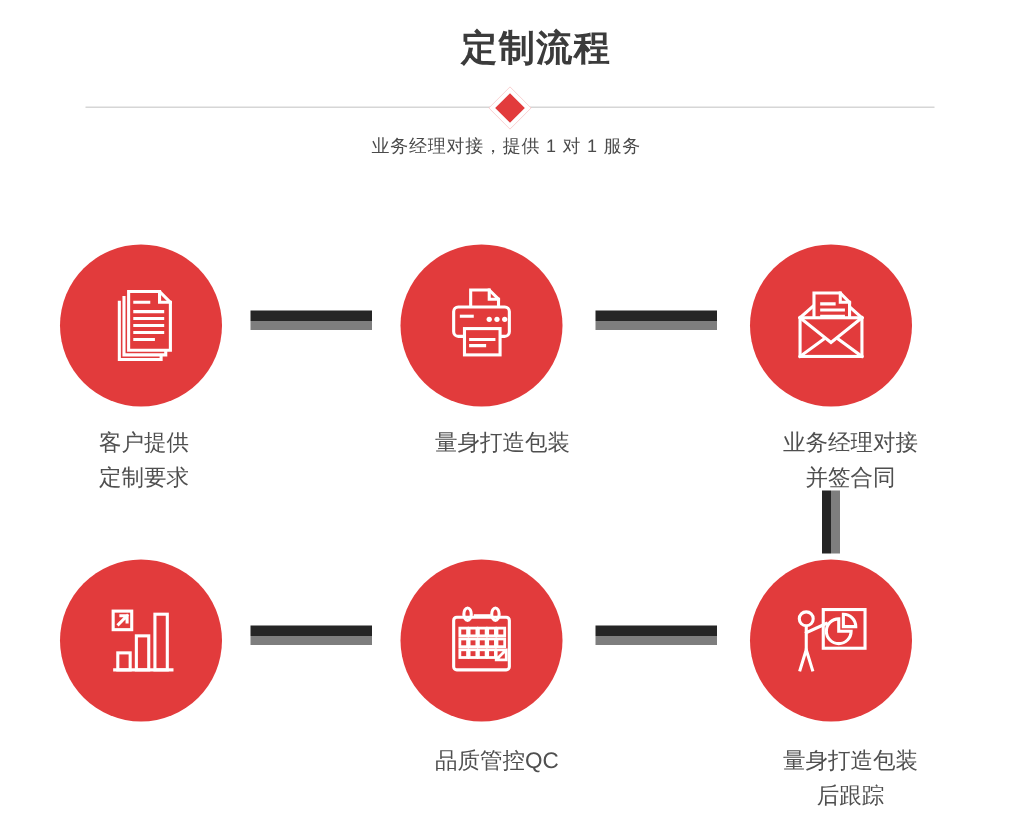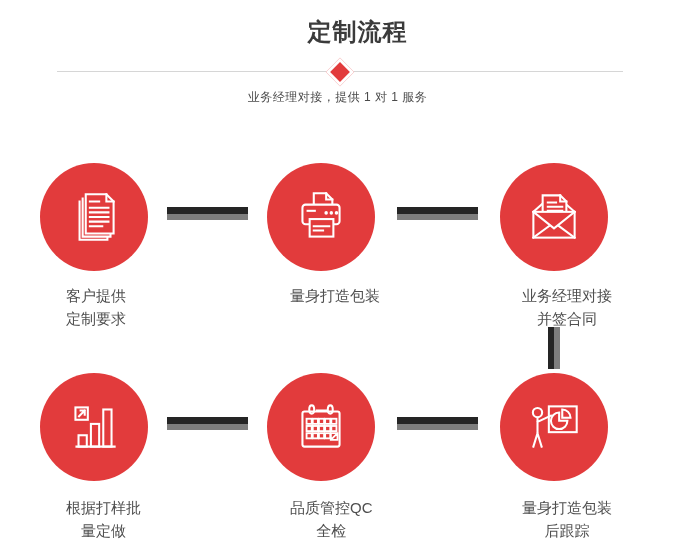--- a/index.html
+++ b/index.html
@@ -105,24 +105,20 @@
   <div class="circle c4">
     <svg viewBox="0 0 64 64">
       <path class="ic" d="M15 51 h37"></path>
       <rect class="ic" x="17" y="40" width="8" height="11"></rect>
       <rect class="ic" x="29" y="29" width="8" height="22"></rect>
       <rect class="ic" x="41" y="15" width="8" height="36"></rect>
       <rect class="ic" x="14" y="13" width="12" height="12"></rect>
       <path class="ic" d="M17.5 21.5 L23 16 M19 16 h4 v4"></path>
     </svg>
   </div>
-  <div class="step-label l4">
-    <div>根据打样批</div>
-    <div>量定做</div>
-  </div>
 
   <div class="circle c5">
     <svg viewBox="0 0 64 64">
       <ellipse class="ic" cx="23" cy="15" rx="2.4" ry="4"></ellipse>
       <ellipse class="ic" cx="41" cy="15" rx="2.4" ry="4"></ellipse>
       <path class="ic" d="M28 16 h9"></path>
       <rect class="ic" x="14" y="17" width="36" height="34" rx="2"></rect>
       <rect class="ic-thin" x="18" y="24" width="5" height="5"></rect>
       <rect class="ic-thin" x="24" y="24" width="5" height="5"></rect>
       <rect class="ic-thin" x="30" y="24" width="5" height="5"></rect>
@@ -135,21 +131,20 @@
       <rect class="ic-thin" x="42" y="31" width="5" height="5"></rect>
       <rect class="ic-thin" x="18" y="38" width="5" height="5"></rect>
       <rect class="ic-thin" x="24" y="38" width="5" height="5"></rect>
       <rect class="ic-thin" x="30" y="38" width="5" height="5"></rect>
       <rect class="ic-thin" x="36" y="38" width="5" height="5"></rect>
       <path class="ic-thin" d="M41.5 38 h6.5 v6.5 h-6.5 z M41.5 44.5 L48 38"></path>
     </svg>
   </div>
   <div class="step-label l5">
     <div>品质管控QC</div>
-    <div>全检</div>
   </div>
 
   <div class="circle c6">
     <svg viewBox="0 0 64 64">
       <rect class="ic" x="27" y="12" width="27" height="25"></rect>
       <path class="ic" d="M37 18 A8 8 0 1 0 45 26 L37 26 Z"></path>
       <path class="ic" d="M40 15 A8 8 0 0 1 48 23 L40 23 Z"></path>
       <circle class="ic" cx="16" cy="18" r="4.5"></circle>
       <path class="ic" d="M16 23 V38 M16 27 L29 21 M16 38 L12 51 M16 38 L20 51"></path>
     </svg>

